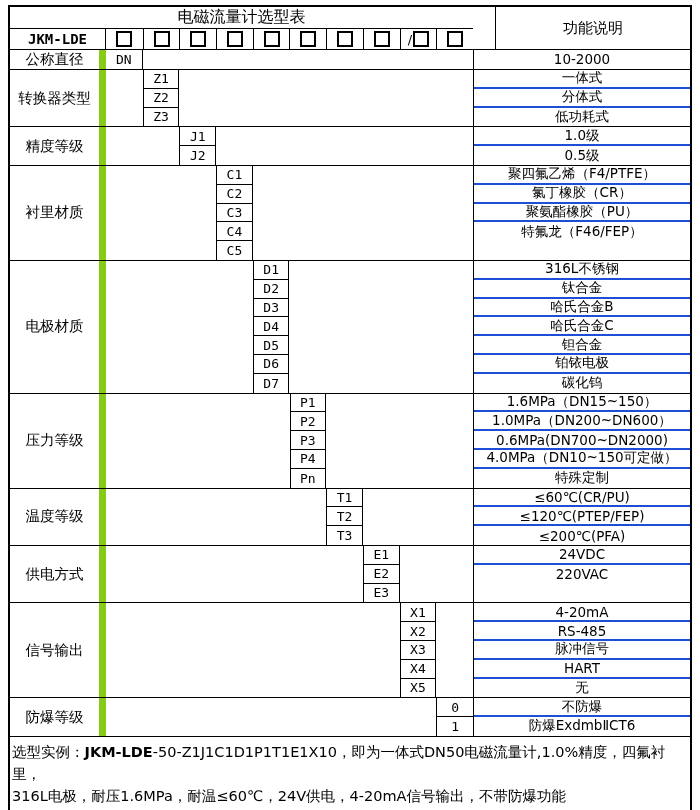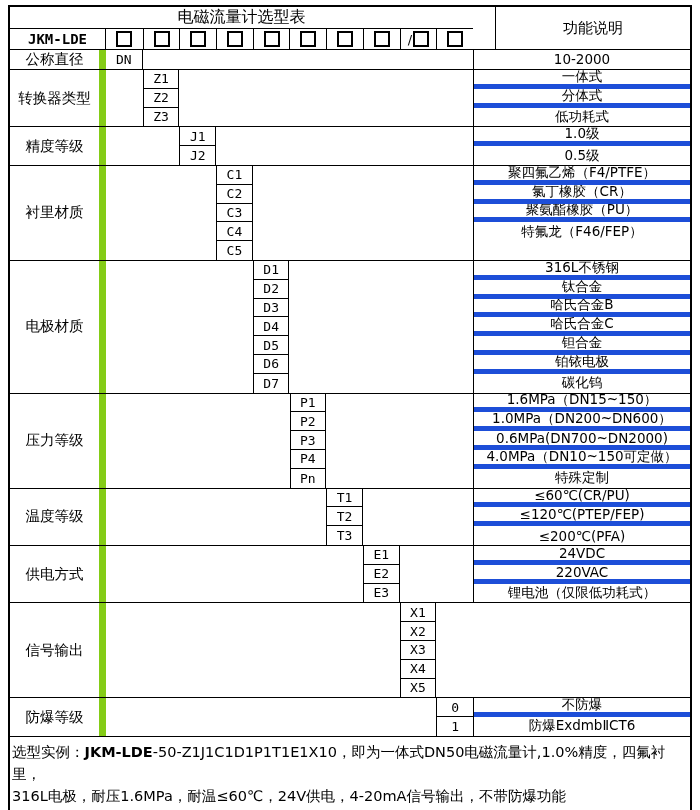--- a/index.html
+++ b/index.html
@@ -62,21 +62,21 @@
     display:flex;align-items:center;justify-content:center;
     font-size:13px;font-family:"DejaVu Sans Mono","Liberation Mono",monospace;
   }
   .code:last-child{border-bottom:none;}
   .rfill{flex:1;box-sizing:border-box;}
   .desccol{
     width:217px;box-sizing:border-box;border-left:1px solid #000;
     display:flex;flex-direction:column;text-align:center;
   }
   .desc{
-    height:18.8px;box-sizing:border-box;border-bottom:5px solid #1d4ed8;
+    height:18.8px;box-sizing:border-box;border-bottom:2px solid #1d4ed8;
     display:flex;align-items:center;justify-content:center;
     font-size:13.5px;white-space:nowrap;overflow:hidden;
   }
   .desc:last-child{border-bottom:none;}
   
   .example{
     border-bottom:1px solid #000;box-sizing:border-box;
     min-height:53px;padding:4px 2px 3px 2px;
     font-size:14.5px;line-height:22px;
   }
@@ -239,34 +239,40 @@
         <div class="lfill" style="width: 256.9px;"></div>
         <div class="codecol">
           <div class="code">E1</div>
           <div class="code">E2</div>
           <div class="code">E3</div>
         </div>
         <div class="rfill"></div>
         <div class="desccol">
           <div class="desc">24VDC</div>
           <div class="desc">220VAC</div>
-          <div class="desc">锂电池（仅限低功耗式）</div>
         </div>
       </div>
       <div class="section">
         <div class="cat">信号输出</div>
         <div class="lfill" style="width: 293.6px;"></div>
         <div class="codecol">
           <div class="code">X1</div>
           <div class="code">X2</div>
           <div class="code">X3</div>
           <div class="code">X4</div>
           <div class="code">X5</div>
         </div>
         <div class="rfill"></div>
+        <div class="desccol">
+          <div class="desc">4-20mA</div>
+          <div class="desc">RS-485</div>
+          <div class="desc">脉冲信号</div>
+          <div class="desc">HART</div>
+          <div class="desc">无</div>
+        </div>
       </div>
       <div class="section">
         <div class="cat">防爆等级</div>
         <div class="lfill" style="width: 330.3px;"></div>
         <div class="codecol last">
           <div class="code">0</div>
           <div class="code">1</div>
         </div>
         <div class="desccol">
           <div class="desc">不防爆</div>

